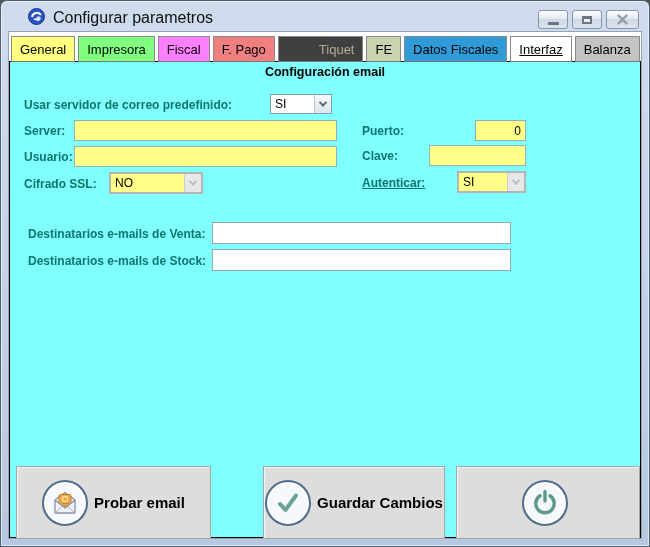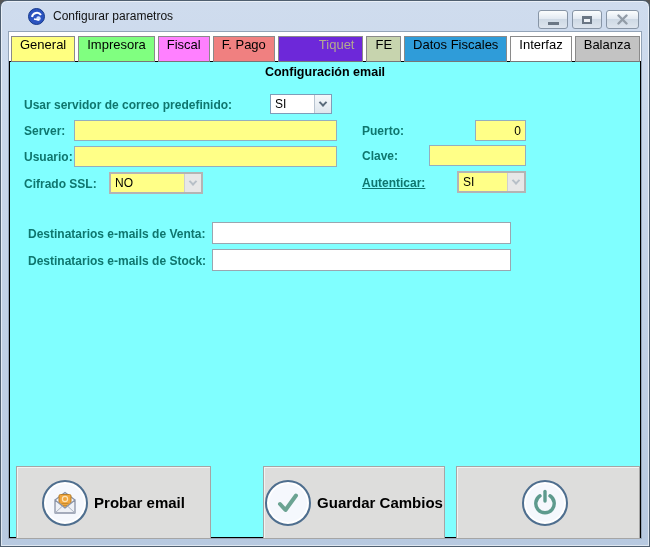--- a/index.html
+++ b/index.html
@@ -10,21 +10,21 @@
     position:relative; width:650px; height:547px; margin:0 auto;
     background:linear-gradient(#cfdcee,#b7c9e0);
     border:1px solid #4f5f70; border-radius:7px 7px 0 0;
     box-shadow:inset 0 0 0 1px rgba(255,255,255,.55);
     overflow:hidden;
   }
 
   
   .titlebar { position:absolute; left:0; top:0; right:0; height:30px; }
   .app-icon { position:absolute; left:27px; top:7px; width:17px; height:17px; }
-  .win-title { position:absolute; left:52px; top:8px; font-size:12px; color:#111; }
+  .win-title { position:absolute; left:52px; top:8px; font-size:16px; color:#111; }
   .win-controls { position:absolute; right:10px; top:9px; display:flex; gap:4px; }
   .win-btn {
     height:19px; border:1px solid #8795a6; border-radius:3px;
     background:linear-gradient(#fbfdfe,#e3eaf2 45%,#cdd8e4 46%,#dde5ee);
     display:flex; align-items:center; justify-content:center; cursor:pointer;
   }
   .win-btn.min, .win-btn.max { width:30px; }
   .win-btn.close { width:33px; }
   .g-min { width:11px; height:3px; background:#69La; background:#6a7684; margin-top:7px; }
   .g-max { width:10px; height:8px; border:2px solid #6a7684; border-top-width:3px; background:#eef2f7; }
@@ -32,21 +32,21 @@
   
   .client {
     position:absolute; left:7px; right:7px; top:30px; bottom:7px;
     background:#ffffff; border:1px solid #93a4b8;
   }
   .tabbar {
     position:absolute; left:2px; top:2px; right:0; height:28px;
     display:flex; align-items:flex-end; gap:3px; z-index:2;
   }
   .tab {
-    height:26px; display:flex; padding:0 8px;
+    height:26px; display:flex; align-items:center; padding:0 8px;
     border:1px solid #8a8a8a; border-bottom-color:#777;
     font-size:13px; color:#000; cursor:pointer; white-space:nowrap;
   }
   .tab.sel {
     height:30px; border-bottom:none; position:relative; z-index:3;
   }
   .tab.sel .tab-label { outline:1px dotted #444; outline-offset:2px; }
   .tab.disabled .tab-label { color:#b3ab8e; }
 
   
@@ -140,30 +140,30 @@
         </div>
       <div class="tab" style="background: rgb(128, 255, 128);">
           <span class="tab-label">Impresora</span>
         </div>
       <div class="tab" style="background: rgb(255, 128, 255);">
           <span class="tab-label">Fiscal</span>
         </div>
       <div class="tab" style="background: rgb(240, 128, 128);">
           <span class="tab-label">F. Pago</span>
         </div>
-      <div class="tab disabled" style="background: #6d28d9; padding-left: 40px;">
+      <div class="tab disabled" style="background: #404040; padding-left: 40px;">
           <span class="tab-label">Tiquet</span>
         </div>
       <div class="tab" style="background: rgb(199, 212, 174);">
           <span class="tab-label">FE</span>
         </div>
       <div class="tab" style="background: rgb(47, 156, 217);">
           <span class="tab-label">Datos Fiscales</span>
         </div>
-      <div class="tab" style="background: rgb(255, 255, 255);">
+      <div class="tab" style="background: rgb(255, 255, 255); text-decoration: underline;">
           <span class="tab-label">Interfaz</span>
         </div>
       <div class="tab" style="background: rgb(195, 195, 195);">
           <span class="tab-label">Balanza</span>
         </div>
 
     </div>
 
     <div class="panel">
       <div class="heading">Configuración email</div>

